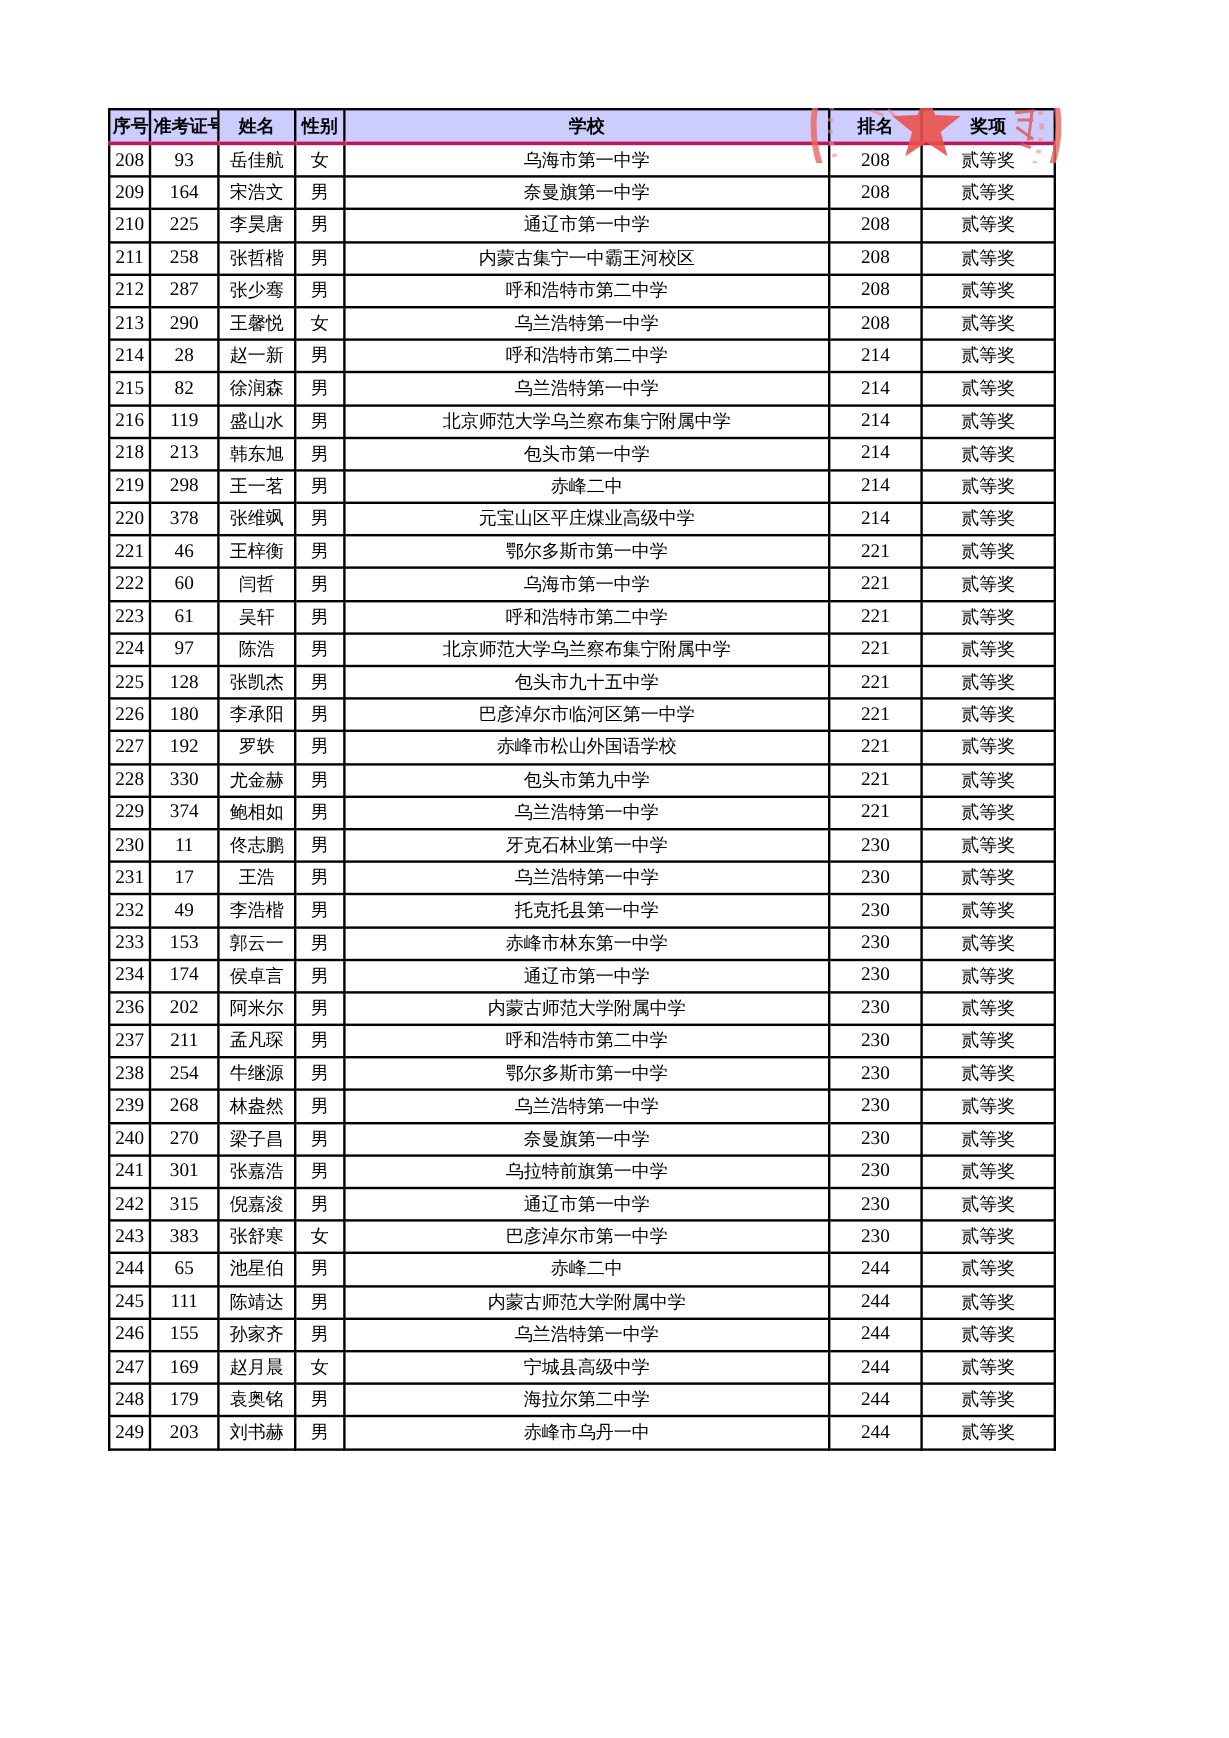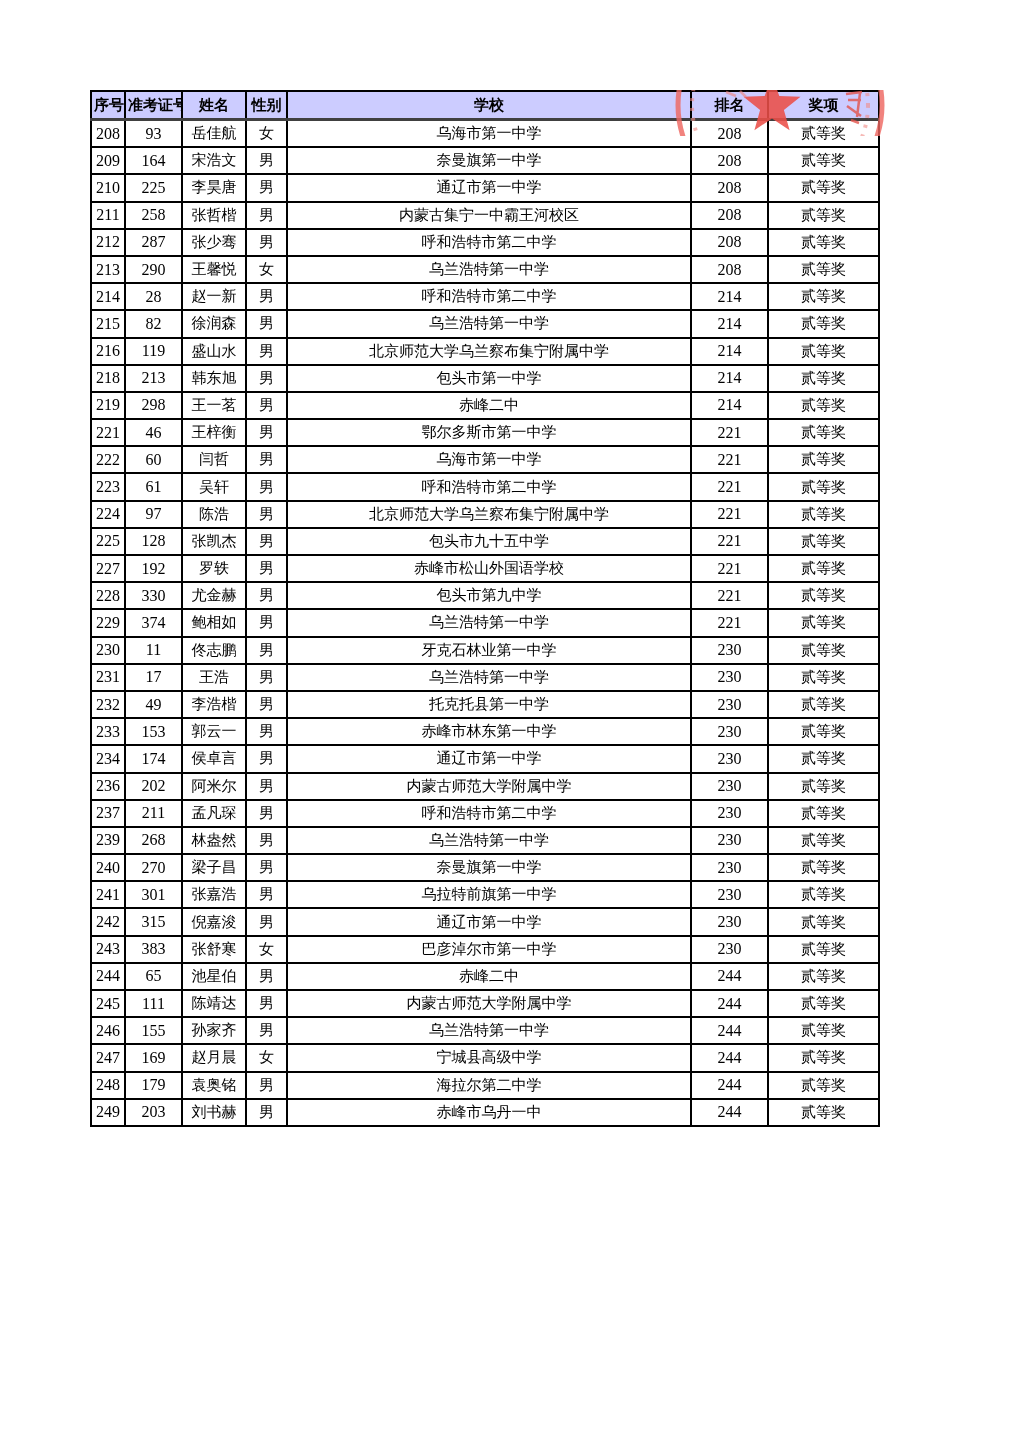--- a/index.html
+++ b/index.html
@@ -15,21 +15,21 @@
   }
   th,td{
     border:2px solid #000000;
     text-align:center;vertical-align:middle;
     padding:0 2px;overflow:hidden;white-space:nowrap;
     color:#000000;
   }
   th{
     background:#ccccff;height:26px;
     font-size:15px;font-weight:bold;
-    border-bottom:3px solid #404040;
+    border-bottom:3px solid #be185d;
   }
   td{height:25.2px;font-size:15px;font-weight:normal;}
   
   td:nth-child(1),td:nth-child(2),td:nth-child(6){font-size:16px;}
   
   .seal{
     position:absolute;left:670px;top:90px;width:224px;height:46px;
     overflow:hidden;pointer-events:none;
   }
   .seal svg{display:block;}
@@ -154,20 +154,29 @@
         <tr>
           <td>219</td>
           <td>298</td>
           <td>王一茗</td>
           <td>男</td>
           <td>赤峰二中</td>
           <td>214</td>
           <td>贰等奖</td>
         </tr>
         <tr>
+          <td>220</td>
+          <td>378</td>
+          <td>张维飒</td>
+          <td>男</td>
+          <td>元宝山区平庄煤业高级中学</td>
+          <td>214</td>
+          <td>贰等奖</td>
+        </tr>
+        <tr>
           <td>221</td>
           <td>46</td>
           <td>王梓衡</td>
           <td>男</td>
           <td>鄂尔多斯市第一中学</td>
           <td>221</td>
           <td>贰等奖</td>
         </tr>
         <tr>
           <td>222</td>
@@ -199,20 +208,29 @@
         <tr>
           <td>225</td>
           <td>128</td>
           <td>张凯杰</td>
           <td>男</td>
           <td>包头市九十五中学</td>
           <td>221</td>
           <td>贰等奖</td>
         </tr>
         <tr>
+          <td>226</td>
+          <td>180</td>
+          <td>李承阳</td>
+          <td>男</td>
+          <td>巴彦淖尔市临河区第一中学</td>
+          <td>221</td>
+          <td>贰等奖</td>
+        </tr>
+        <tr>
           <td>227</td>
           <td>192</td>
           <td>罗轶</td>
           <td>男</td>
           <td>赤峰市松山外国语学校</td>
           <td>221</td>
           <td>贰等奖</td>
         </tr>
         <tr>
           <td>228</td>
@@ -285,20 +303,29 @@
           <td>内蒙古师范大学附属中学</td>
           <td>230</td>
           <td>贰等奖</td>
         </tr>
         <tr>
           <td>237</td>
           <td>211</td>
           <td>孟凡琛</td>
           <td>男</td>
           <td>呼和浩特市第二中学</td>
+          <td>230</td>
+          <td>贰等奖</td>
+        </tr>
+        <tr>
+          <td>238</td>
+          <td>254</td>
+          <td>牛继源</td>
+          <td>男</td>
+          <td>鄂尔多斯市第一中学</td>
           <td>230</td>
           <td>贰等奖</td>
         </tr>
         <tr>
           <td>239</td>
           <td>268</td>
           <td>林盎然</td>
           <td>男</td>
           <td>乌兰浩特第一中学</td>
           <td>230</td>

